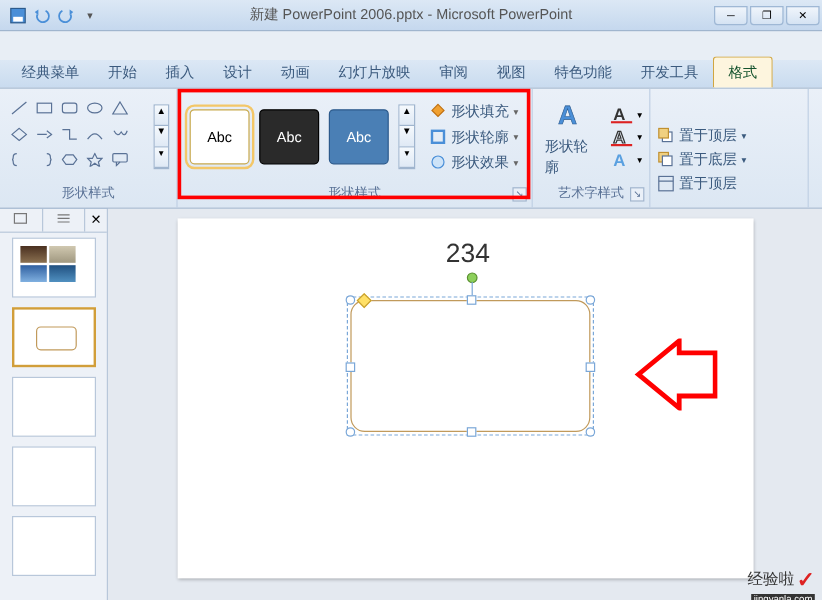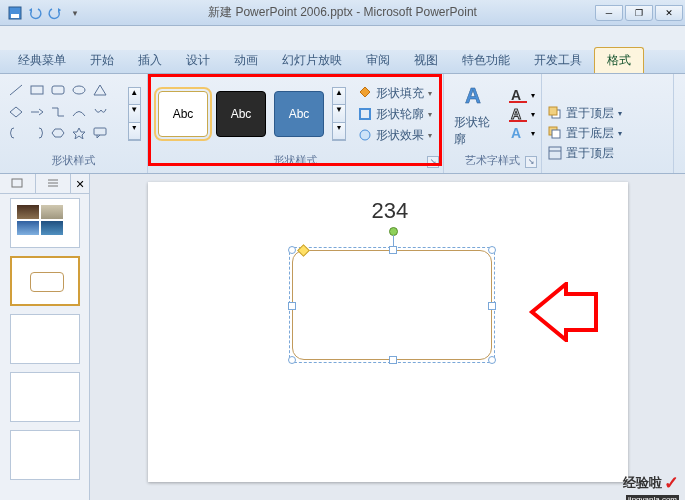--- a/index.html
+++ b/index.html
@@ -373,16 +373,16 @@
       </div>
 
       <svg class="red-arrow" style="left:380px; top:100px;" width="70" height="60">
         <path d="M68 12 L68 48 L38 48 L38 58 L4 30 L38 2 L38 12 Z" fill="none" stroke="#ff0000" stroke-width="4" stroke-linejoin="miter"></path>
       </svg>
     </div>
   </div>
 </div>
 
 <div class="watermark">
-  <span style="font-weight:bold;">经验啦</span>
+  <span style="font-weight:normal;">经验啦</span>
   <span class="check">✓</span>
   <div class="sub">jingyanla.com</div>
 </div>
 
 </body></html>

